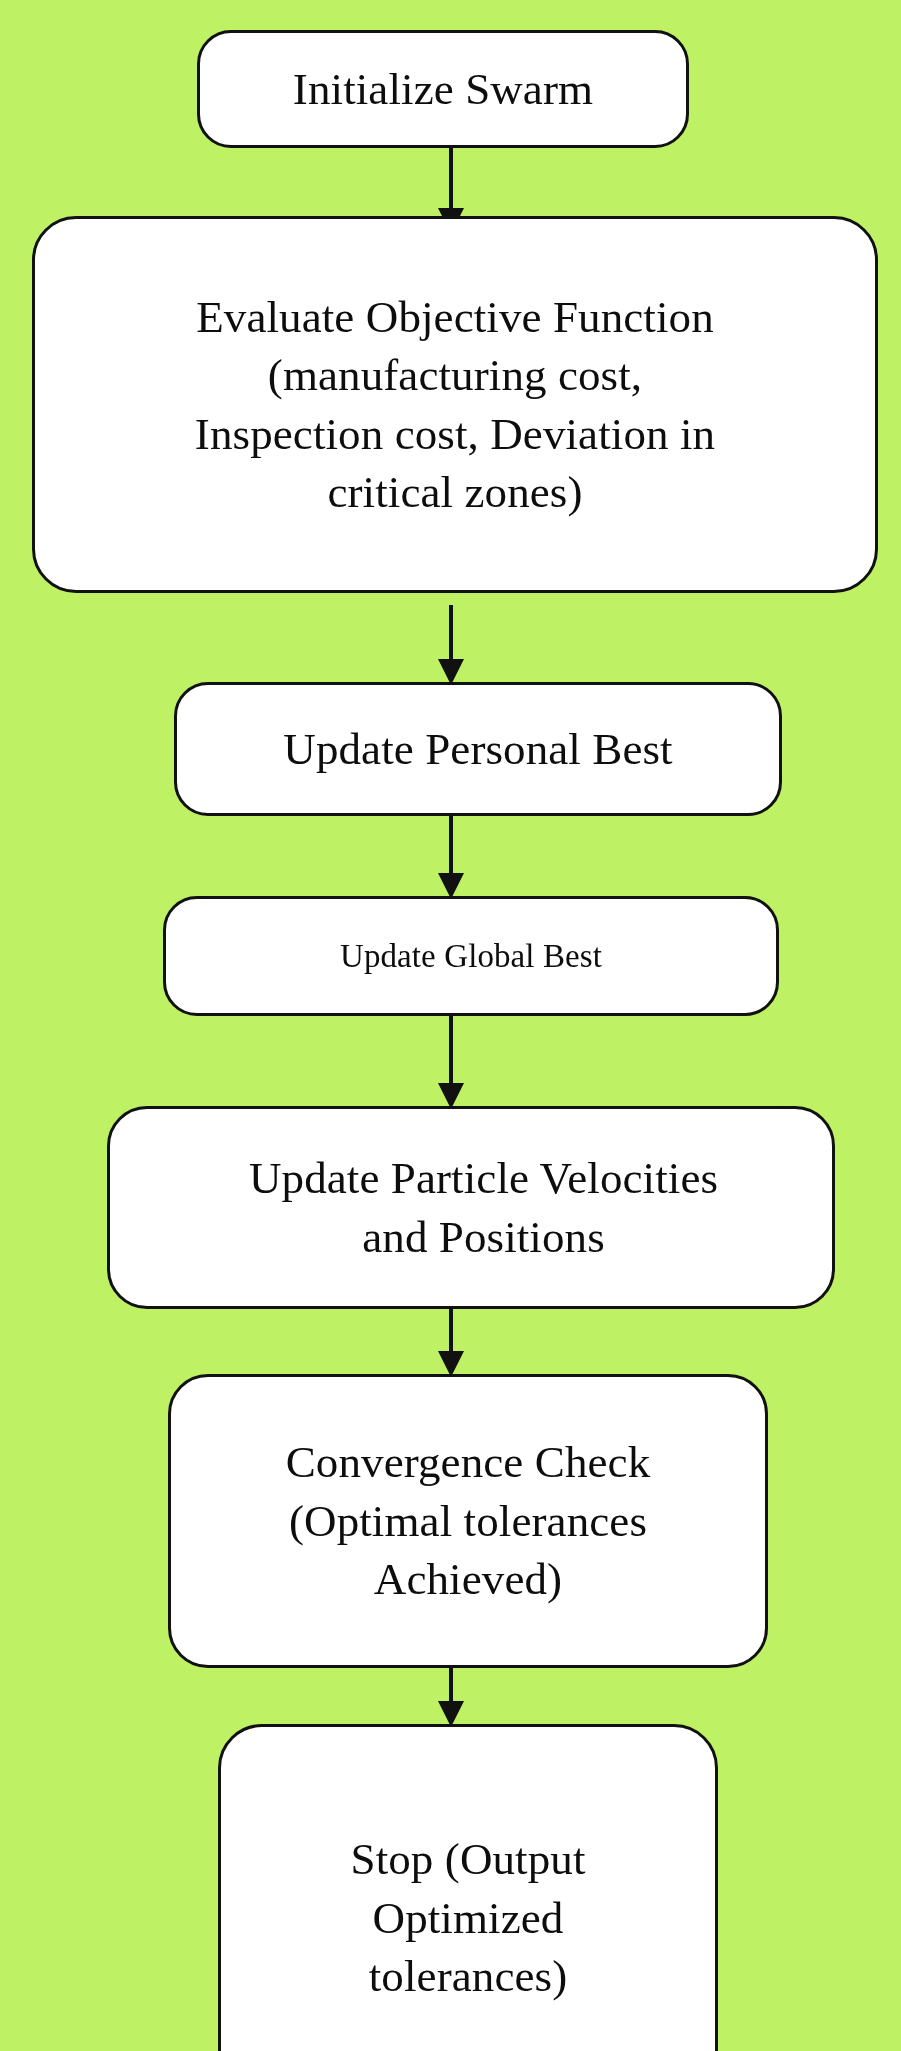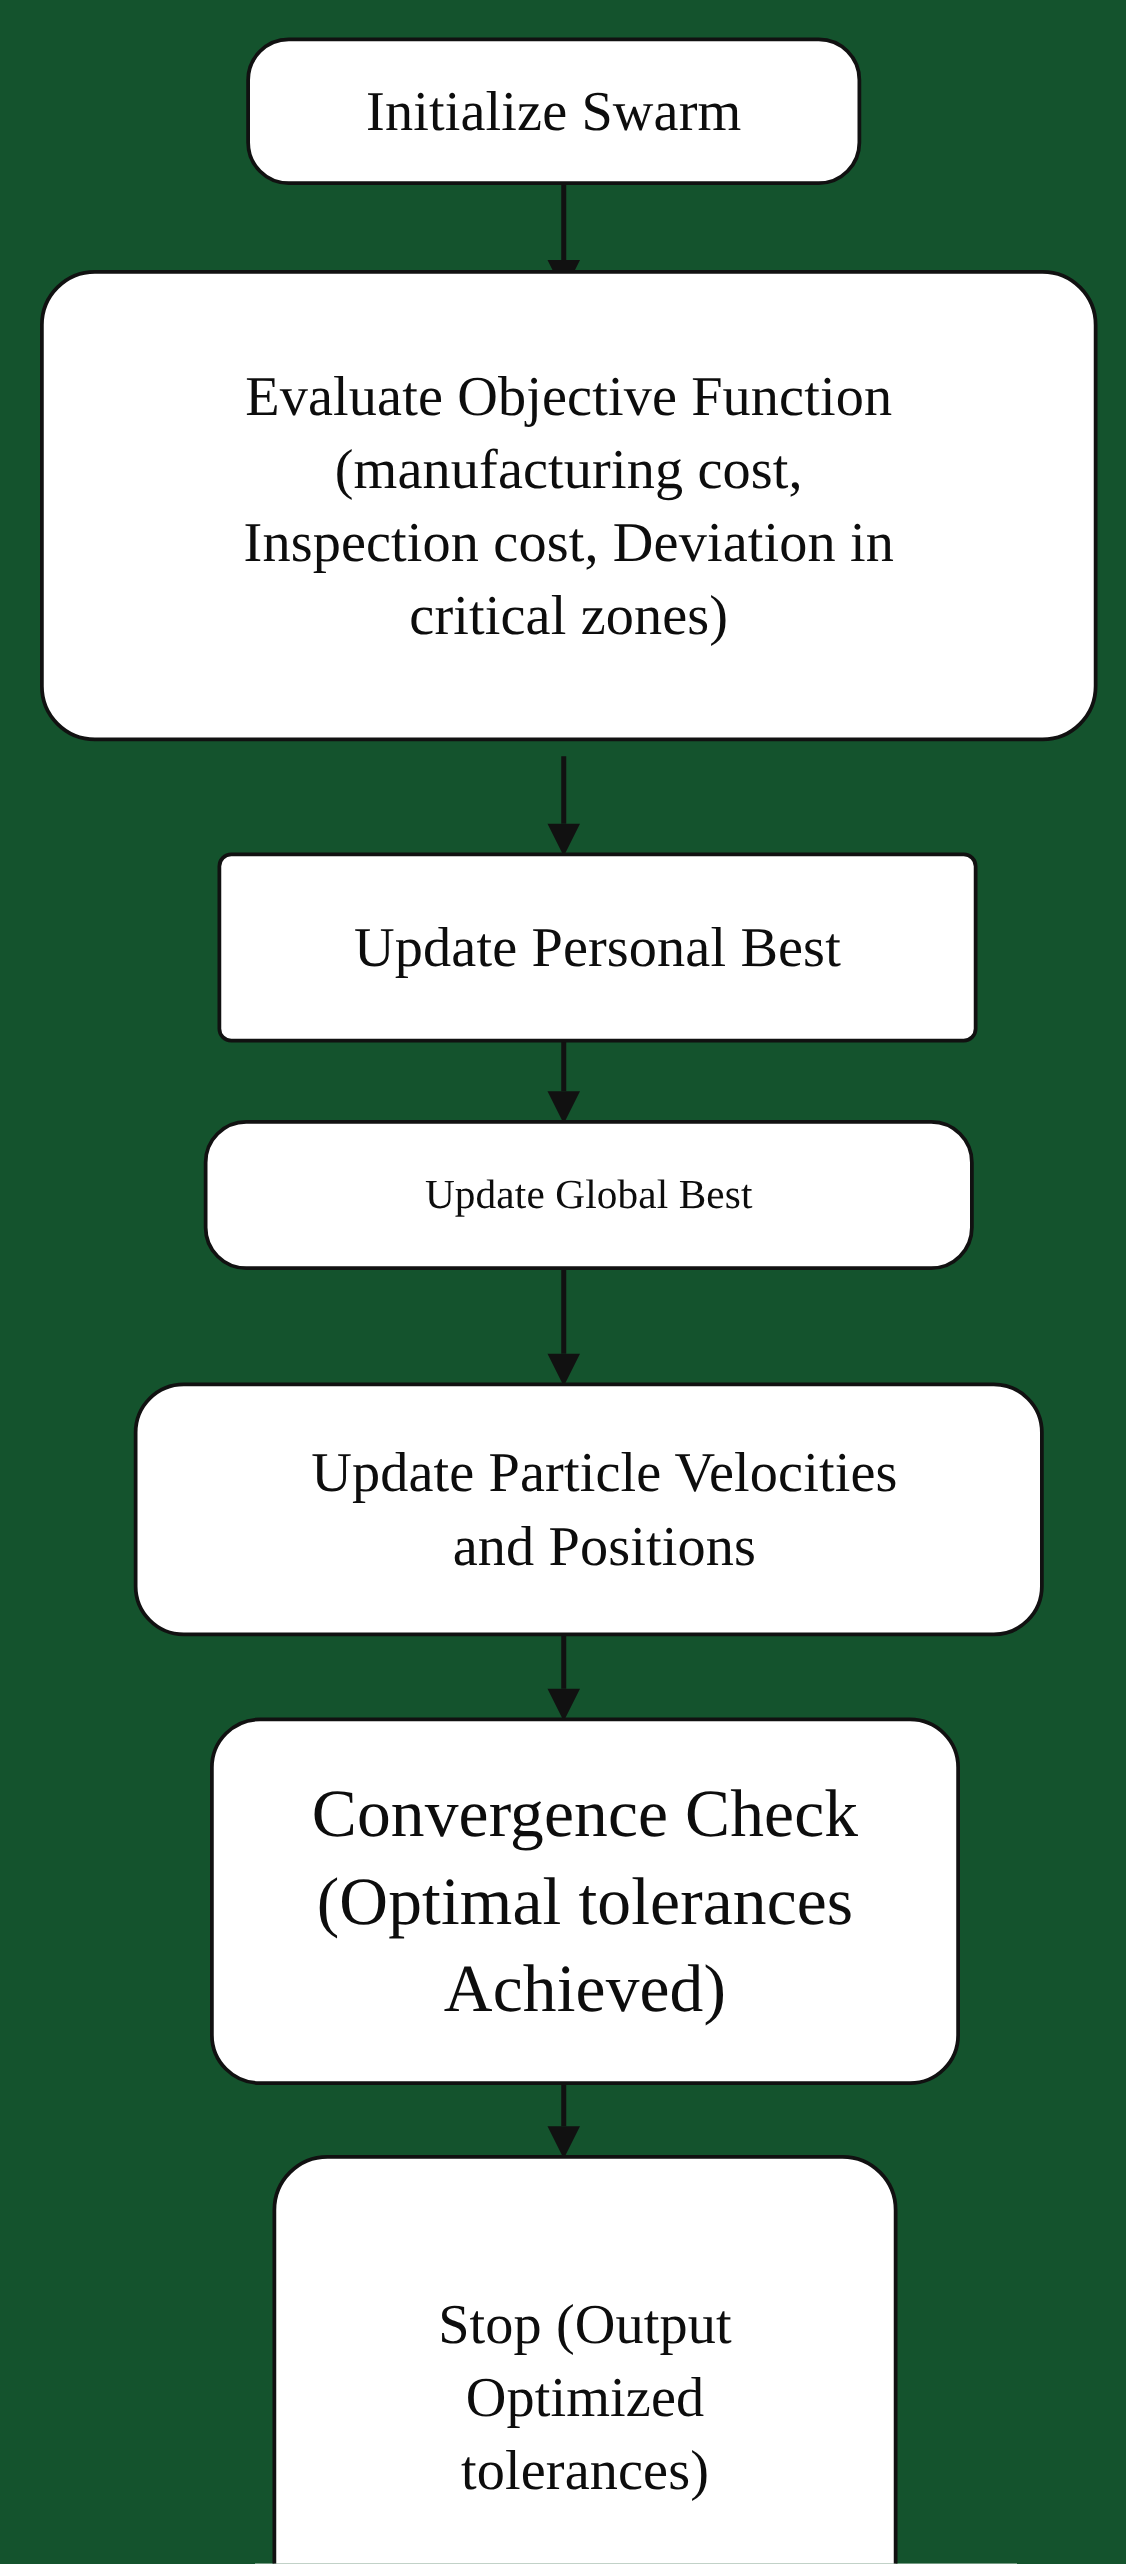--- a/index.html
+++ b/index.html
@@ -7,21 +7,21 @@
     padding: 0;
     background: #ffffff;
   }
   body {
     font-family: "Liberation Serif", "DejaVu Serif", serif;
   }
   #flowchart {
     position: relative;
     width: 901px;
     height: 2051px;
-    background: #14532d;
+    background: #bef264;
     overflow: hidden;
   }
   .node {
     position: absolute;
     box-sizing: border-box;
     background: #ffffff;
     border: 3px solid #111111;
     border-radius: 34px;
     display: flex;
     align-items: center;
@@ -33,24 +33,24 @@
   }
   .node-label {
     display: block;
     padding: 0 16px;
     white-space: pre-line;
     letter-spacing: 0.1px;
   }
   
   #node-1 { left: 197px;  top: 30px;   width: 492px; height: 118px; font-size: 45px; }
   #node-2 { left: 32px;   top: 216px;  width: 846px; height: 377px; font-size: 45px; border-radius: 44px; }
-  #node-3 { left: 174px;  top: 682px;  width: 608px; height: 152px; font-size: 45px; border-radius: 11px; }
+  #node-3 { left: 174px;  top: 682px;  width: 608px; height: 134px; font-size: 45px; }
   #node-4 { left: 163px;  top: 896px;  width: 616px; height: 120px; font-size: 33px; }
   #node-5 { left: 107px;  top: 1106px; width: 728px; height: 203px; font-size: 45px; border-radius: 40px; padding-left: 25px; }
-  #node-6 { left: 168px;  top: 1374px; width: 600px; height: 294px; font-size: 54px; border-radius: 40px; }
+  #node-6 { left: 168px;  top: 1374px; width: 600px; height: 294px; font-size: 45px; border-radius: 40px; }
   #node-7 { left: 218px;  top: 1724px; width: 500px; height: 388px; font-size: 45px; border-radius: 44px; }
 
   
   .arrow {
     position: absolute;
     z-index: 1;
   }
   .arrow .shaft {
     position: absolute;
     left: 50%;

